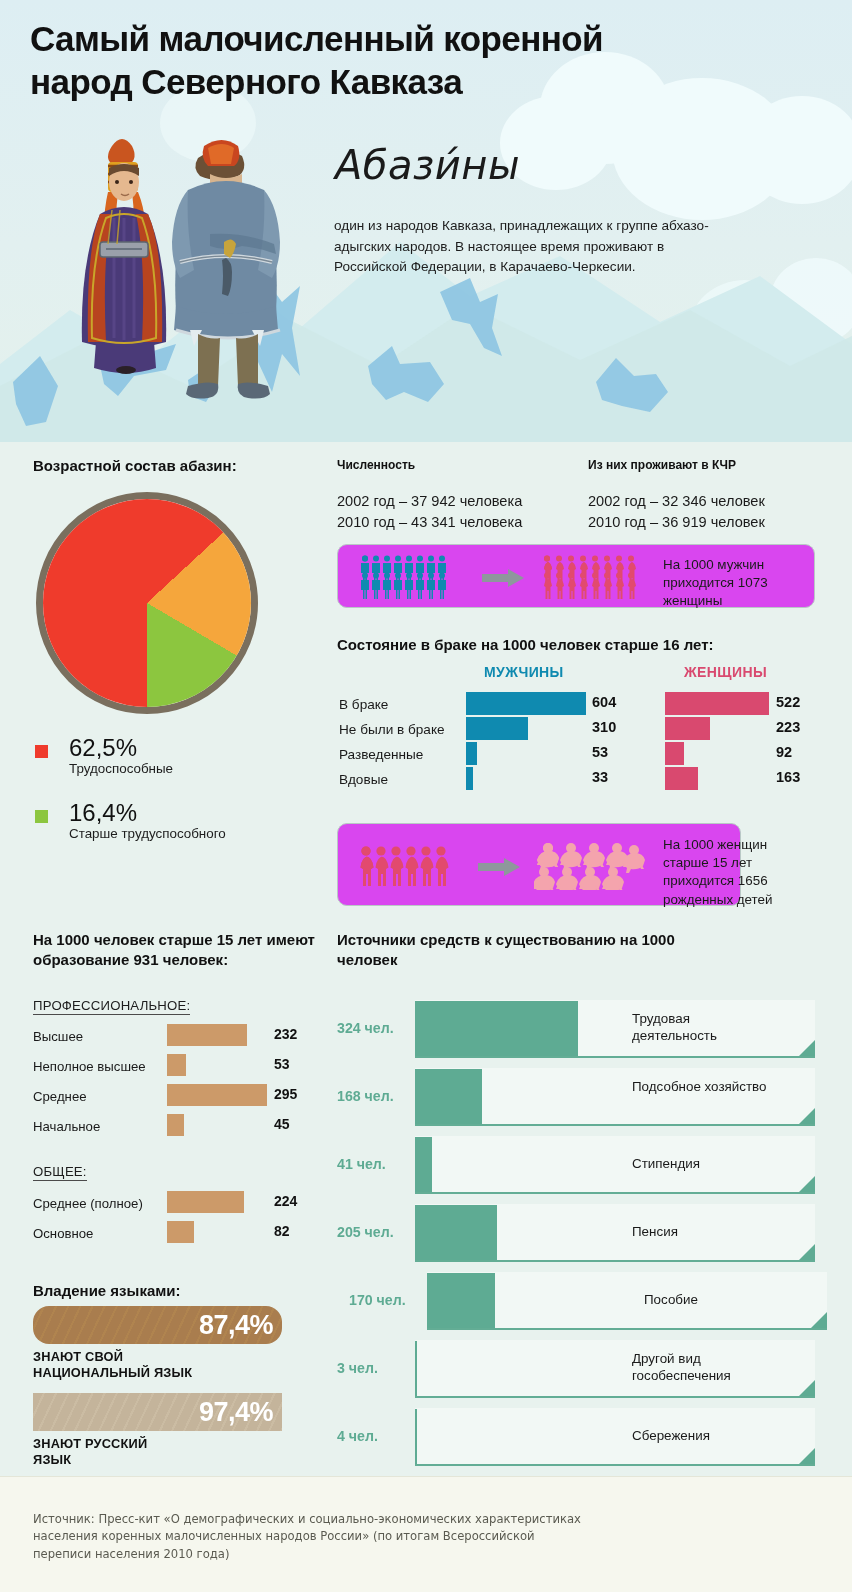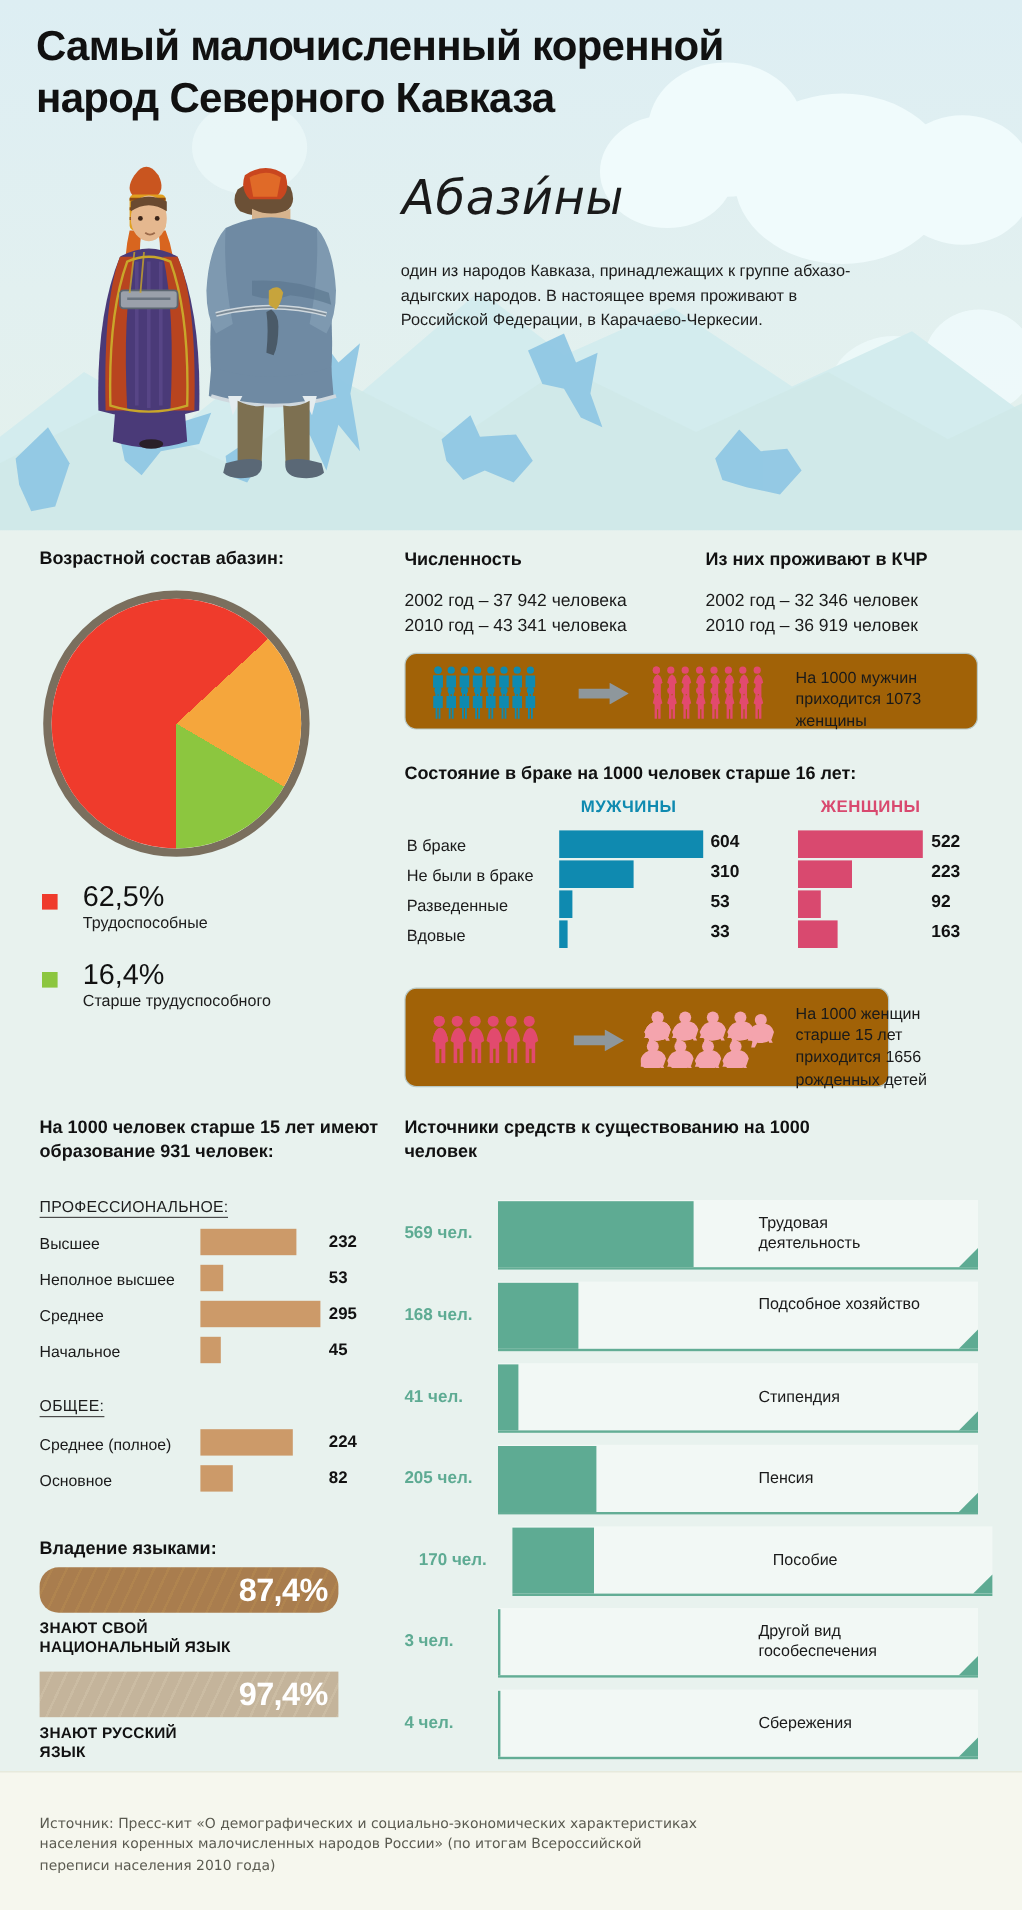--- a/index.html
+++ b/index.html
@@ -52,26 +52,26 @@
   }
   #pie-inner { width: 100%; height: 100%; border-radius: 50%; }
 
   .legend { position: absolute; left: 35px; }
   .legend-row { position: relative; margin-bottom: 13px; }
   .swatch { position: absolute; left: 0; top: 10px; width: 13px; height: 13px; }
   .legend-pct { margin-left: 34px; font-size: 24px; font-weight: 400; color: #111; line-height: 1.08; }
   .legend-lbl { margin-left: 34px; font-size: 13.4px; color: #1d1d1d; line-height: 1.25; }
 
   
-  .colhead { font-size: 15px; font-weight: 700; color: #111; }
+  .colhead { font-size: 12px; font-weight: 700; color: #111; }
   .popline { font-size: 14.6px; color: #1a1a1a; line-height: 1.42; }
 
   .roundbox {
     position: absolute; border: 1.6px solid #b9c9c6; border-radius: 10px;
-    background: #a16207;
+    background: #d946ef;
   }
   .boxnote { font-size: 13.4px; line-height: 1.36; color: #1a1a1a; }
 
   
   #mar-title { position: absolute; left: 337px; top: 635px; }
   .mar-head { position: absolute; font-size: 14px; font-weight: 700; letter-spacing: .4px; margin-left: 12px; }
   .mar-lbl { position: absolute; left: 339px; font-size: 13.6px; color: #1a1a1a; }
   .mar-bar { position: absolute; height: 23px; }
   .mar-val { position: absolute; font-size: 14.5px; font-weight: 700; color: #111; }
 
@@ -410,21 +410,21 @@
 <div class="lang-cap" style="top:1436px;white-space:pre-line;">ЗНАЮТ РУССКИЙ
 ЯЗЫК</div>
 
 <div id="inc-title" class="sec-title">Источники средств к существованию на 1000 человек</div>
 
 <div class="inc-row" style="top:1000px;height:60px;">
   <div class="inc-track" style="top:0;height:58px;"></div>
   <div class="inc-fill" style="top:1px;width:163px;height:55px;"></div>
   <div class="inc-base" style="top:56px;width:400px;"></div>
   <div class="inc-tri" style="left:462px;top:40px;border-left:16px solid transparent;border-bottom:16px solid #5eab93;"></div>
-  <div class="inc-num" style="top:20px;">569 чел.</div>
+  <div class="inc-num" style="top:20px;">324 чел.</div>
   <div class="inc-lbl" style="left:295px;top:10px;width:140px;">Трудовая деятельность</div>
 </div>
 
 <div class="inc-row" style="top:1068px;height:60px;">
   <div class="inc-track" style="top:0;height:58px;"></div>
   <div class="inc-fill" style="top:1px;width:67px;height:55px;"></div>
   <div class="inc-base" style="top:56px;width:400px;"></div>
   <div class="inc-tri" style="left:462px;top:40px;border-left:16px solid transparent;border-bottom:16px solid #5eab93;"></div>
   <div class="inc-num" style="top:20px;">168 чел.</div>
   <div class="inc-lbl" style="left:295px;top:10px;width:140px;">Подсобное хозяйство</div>

